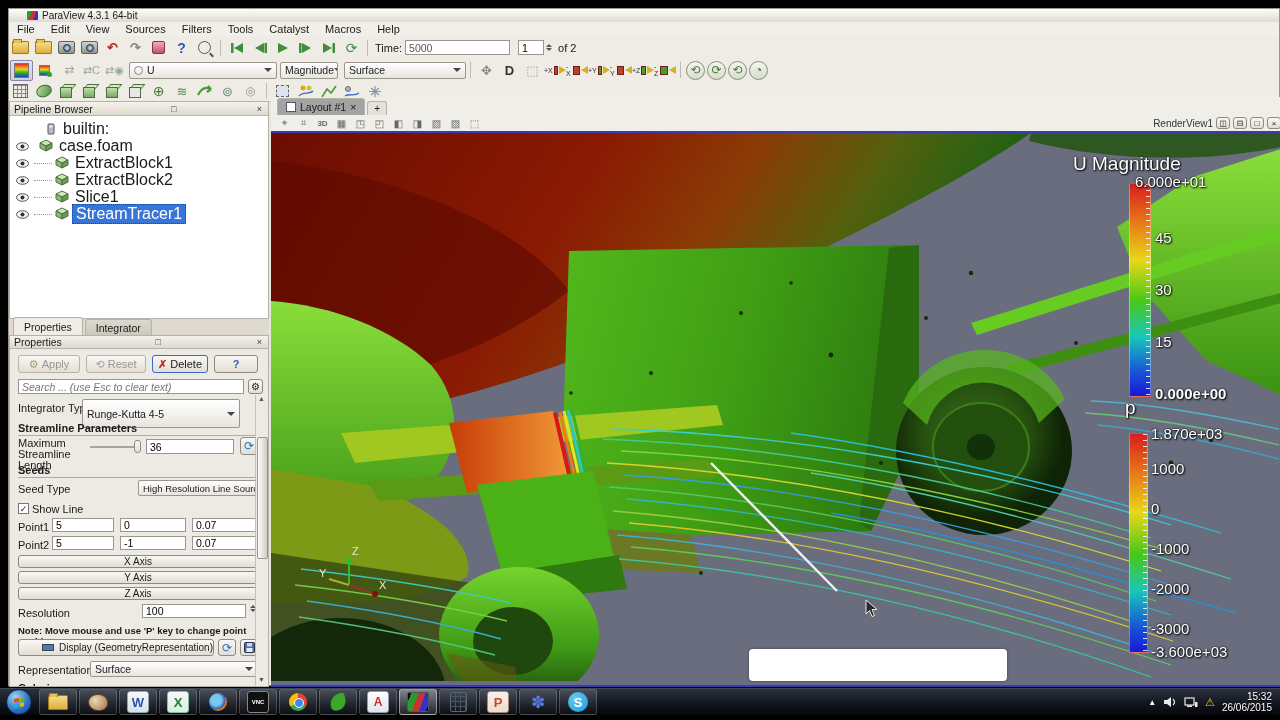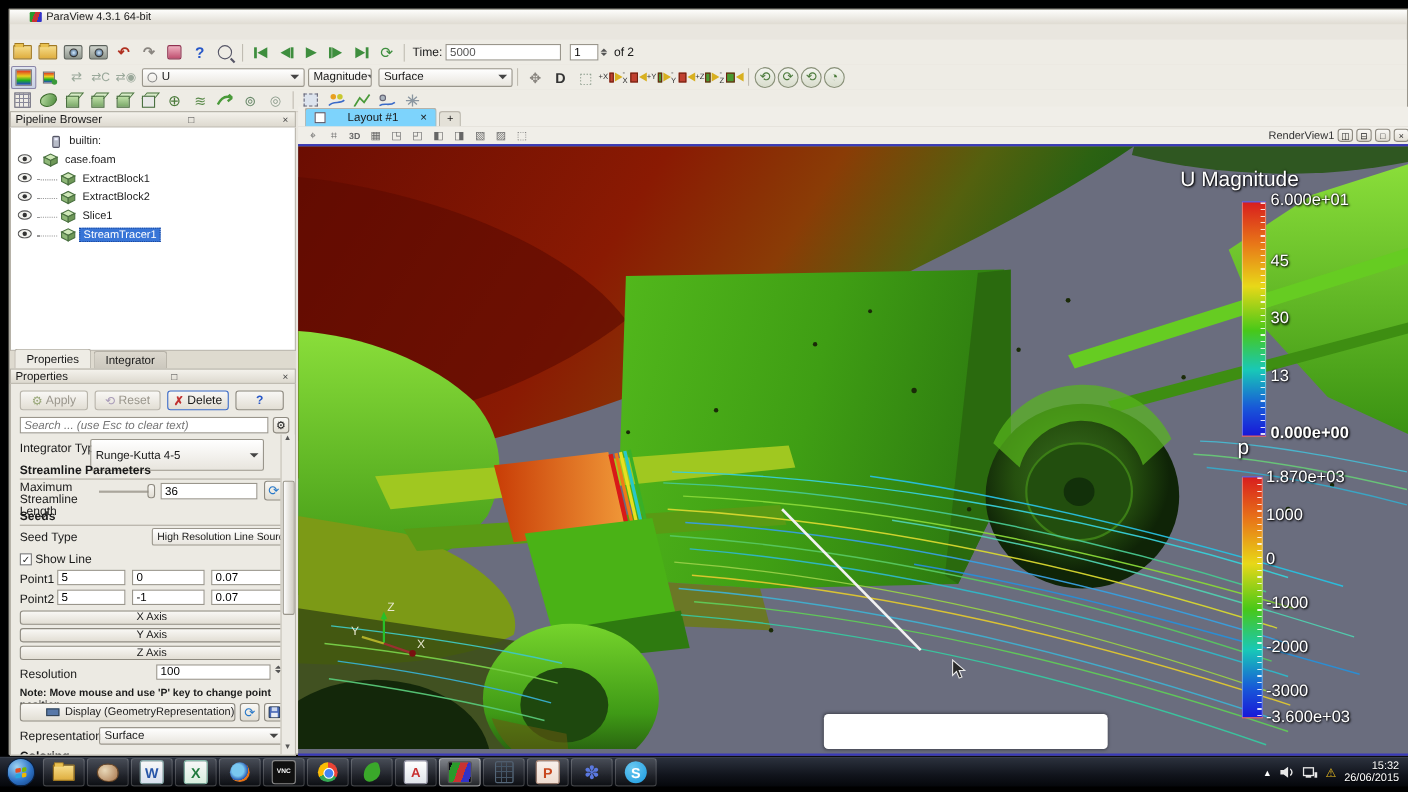--- a/index.html
+++ b/index.html
@@ -37,33 +37,33 @@
   .dd{background:linear-gradient(#ffffff,#e8e5de);border:1px solid #9a968c;border-radius:2px;font-size:10.5px;display:flex;align-items:center;padding:0 4px;box-sizing:border-box;overflow:hidden;white-space:nowrap;}
   .dd .arr{margin-left:auto;width:0;height:0;border-left:4px solid transparent;border-right:4px solid transparent;border-top:4px solid #444;flex:none;}
   .spinner{display:inline-flex;flex-direction:column;justify-content:center;gap:1px;margin-left:auto;}
   .spinner i{width:0;height:0;border-left:3px solid transparent;border-right:3px solid transparent;}
   .spinner .up{border-bottom:3px solid #555;}
   .spinner .dn{border-top:3px solid #555;}
   
   .pane-hdr{background:linear-gradient(#f4f2ec,#ddd9cf);border:1px solid #b6b2a8;font-size:10.5px;display:flex;align-items:center;padding:0 4px;box-sizing:border-box;}
   .pane-hdr .hbtn{margin-left:auto;font-size:9px;color:#444;padding:0 2px;}
   .tree{background:#fff;border:1px solid #b6b2a8;border-top:none;box-sizing:border-box;overflow:hidden;}
-  .trow{height:17px;display:flex;align-items:center;font-size:10px;position:relative;text-align:right;}
+  .trow{height:17px;display:flex;align-items:center;font-size:16px;position:relative;text-align:right;}
   .trow .lbl{padding:0 3px;}
   .trow .lbl.sel{background:#3875d7;color:#fff;border:1px dotted #18459a;}
   .tab{height:15px;padding:0 10px;display:inline-flex;align-items:center;font-size:10.5px;border:1px solid #b6b2a8;border-bottom:none;border-radius:3px 3px 0 0;background:linear-gradient(#dcd8ce,#ccc8be);margin-right:2px;}
   .tab.active{background:#eeece5;height:17px;}
   .sect{font-weight:bold;font-size:11px;border-bottom:1px solid #b0aca2;padding-bottom:1px;}
   .note{font-weight:bold;font-size:9.5px;}
   .chk{width:9px;height:9px;background:#fff;border:1px solid #777;display:inline-flex;align-items:center;justify-content:center;font-size:9px;color:#222;margin-right:4px;}
   .sbar{position:absolute;background:#eceae4;border-left:1px solid #c4c0b6;}
   .sthumb{position:absolute;left:1px;width:9px;background:linear-gradient(90deg,#fdfdfd,#cfcbc1);border:1px solid #9a968c;border-radius:2px;}
   
   .rtabbar{position:absolute;background:#f0eee8;border-bottom:1px solid #c8c4ba;display:flex;align-items:flex-end;}
-  .rtab{height:16px;padding:0 8px;font-size:10.5px;display:inline-flex;align-items:center;gap:20px;background:#7dd3fc;border:1px solid #b6b2a8;border-bottom:none;border-radius:3px 3px 0 0;margin-left:6px;}
+  .rtab{height:16px;padding:0 8px;font-size:10.5px;display:inline-flex;align-items:center;gap:4px;background:#a3a3a3;border:1px solid #b6b2a8;border-bottom:none;border-radius:3px 3px 0 0;margin-left:6px;}
   .plustab{height:13px;width:18px;font-size:10px;display:inline-flex;align-items:center;justify-content:center;background:#e4e1d8;border:1px solid #b6b2a8;border-bottom:none;border-radius:3px 3px 0 0;margin-left:2px;}
   .minibar{position:absolute;background:#f0eee8;border-bottom:1px solid #c8c4ba;display:flex;align-items:center;padding-left:4px;}
   .viewport{position:absolute;background:#6a6d7e;border-top:2px solid #3a3ab8;border-bottom:2px solid #3a3ab8;overflow:hidden;}
   .legend-title{position:absolute;color:#fff;font-size:19px;text-shadow:1px 1px 2px #000,0 0 2px #000;white-space:nowrap;}
   .legend-bar{position:absolute;background:linear-gradient(to bottom,#d81e1e 0%,#e87818 18%,#e8d818 36%,#48c818 55%,#18c8b8 72%,#1858d8 88%,#1818d8 100%);border:1px solid rgba(255,255,255,.35);}
   .legend-bar .ticks{position:absolute;right:0;top:0;bottom:0;width:4px;background:repeating-linear-gradient(to bottom,rgba(255,255,255,.85) 0 1px,transparent 1px 6px);}
   .ltick{position:absolute;color:#fff;font-size:15px;text-shadow:1px 1px 2px #000,0 0 2px #000;white-space:nowrap;}
   .whitebox{position:absolute;background:#fff;border-radius:4px;box-shadow:0 0 3px rgba(0,0,0,.4);}
   
   .taskbar{position:absolute;left:0;top:688px;width:1280px;height:26px;background:linear-gradient(#2b313d,#11141c 60%,#05070b);border-top:1px solid #3d4452;display:flex;align-items:center;}
@@ -80,20 +80,31 @@
 <body>
 
 <div id="screen">
   <div class="window">
 
     <div class="titlebar">
       <span class="pvlogo"></span>
       <span>ParaView 4.3.1 64-bit</span>
     </div>
 
+    <div class="menubar">
+      <span class="mi">File</span>
+      <span class="mi">Edit</span>
+      <span class="mi">View</span>
+      <span class="mi">Sources</span>
+      <span class="mi">Filters</span>
+      <span class="mi">Tools</span>
+      <span class="mi">Catalyst</span>
+      <span class="mi">Macros</span>
+      <span class="mi">Help</span>
+    </div>
 
     <div class="toolbar" style="top:27px;height:23px;">
       <span class="tbi">
           <span class="folder"></span>
         </span>
       <span class="tbi">
           <span class="folder"></span>
         </span>
       <span class="tbi">
           <span class="camico"></span>
@@ -632,24 +643,24 @@
           <text x="-30" y="-8" fill="#e8e8d0" font-size="11" font-family="Liberation Sans,sans-serif">Y</text>
           <text x="30" y="4" fill="#e8e8d0" font-size="11" font-family="Liberation Sans,sans-serif">X</text>
         </g>
       </svg>
 
       
       <div class="legend-title" style="left:802px;top:20px;">U Magnitude</div>
       <div class="legend-bar" style="left:858px;top:50px;width:20px;height:212px;">
           <span class="ticks"></span>
         </div>
-      <div class="ltick" style="left:884px;top:40px;text-align:center;">6.000e+01</div>
+      <div class="ltick" style="left:864px;top:40px;text-align:center;">6.000e+01</div>
       <div class="ltick" style="left:884px;top:96px;">45</div>
       <div class="ltick" style="left:884px;top:148px;">30</div>
-      <div class="ltick" style="left:884px;top:200px;">13</div>
+      <div class="ltick" style="left:884px;top:200px;">15</div>
       <div class="ltick" style="left:884px;top:252px;font-weight:bold;">0.000e+00</div>
 
       
       <div class="legend-title" style="left:854px;top:264px;">p</div>
       <div class="legend-bar" style="left:858px;top:300px;width:17px;height:218px;">
           <span class="ticks"></span>
         </div>
       <div class="ltick" style="left:880px;top:292px;">1.870e+03</div>
       <div class="ltick" style="left:880px;top:327px;">1000</div>
       <div class="ltick" style="left:880px;top:367px;">0</div>

